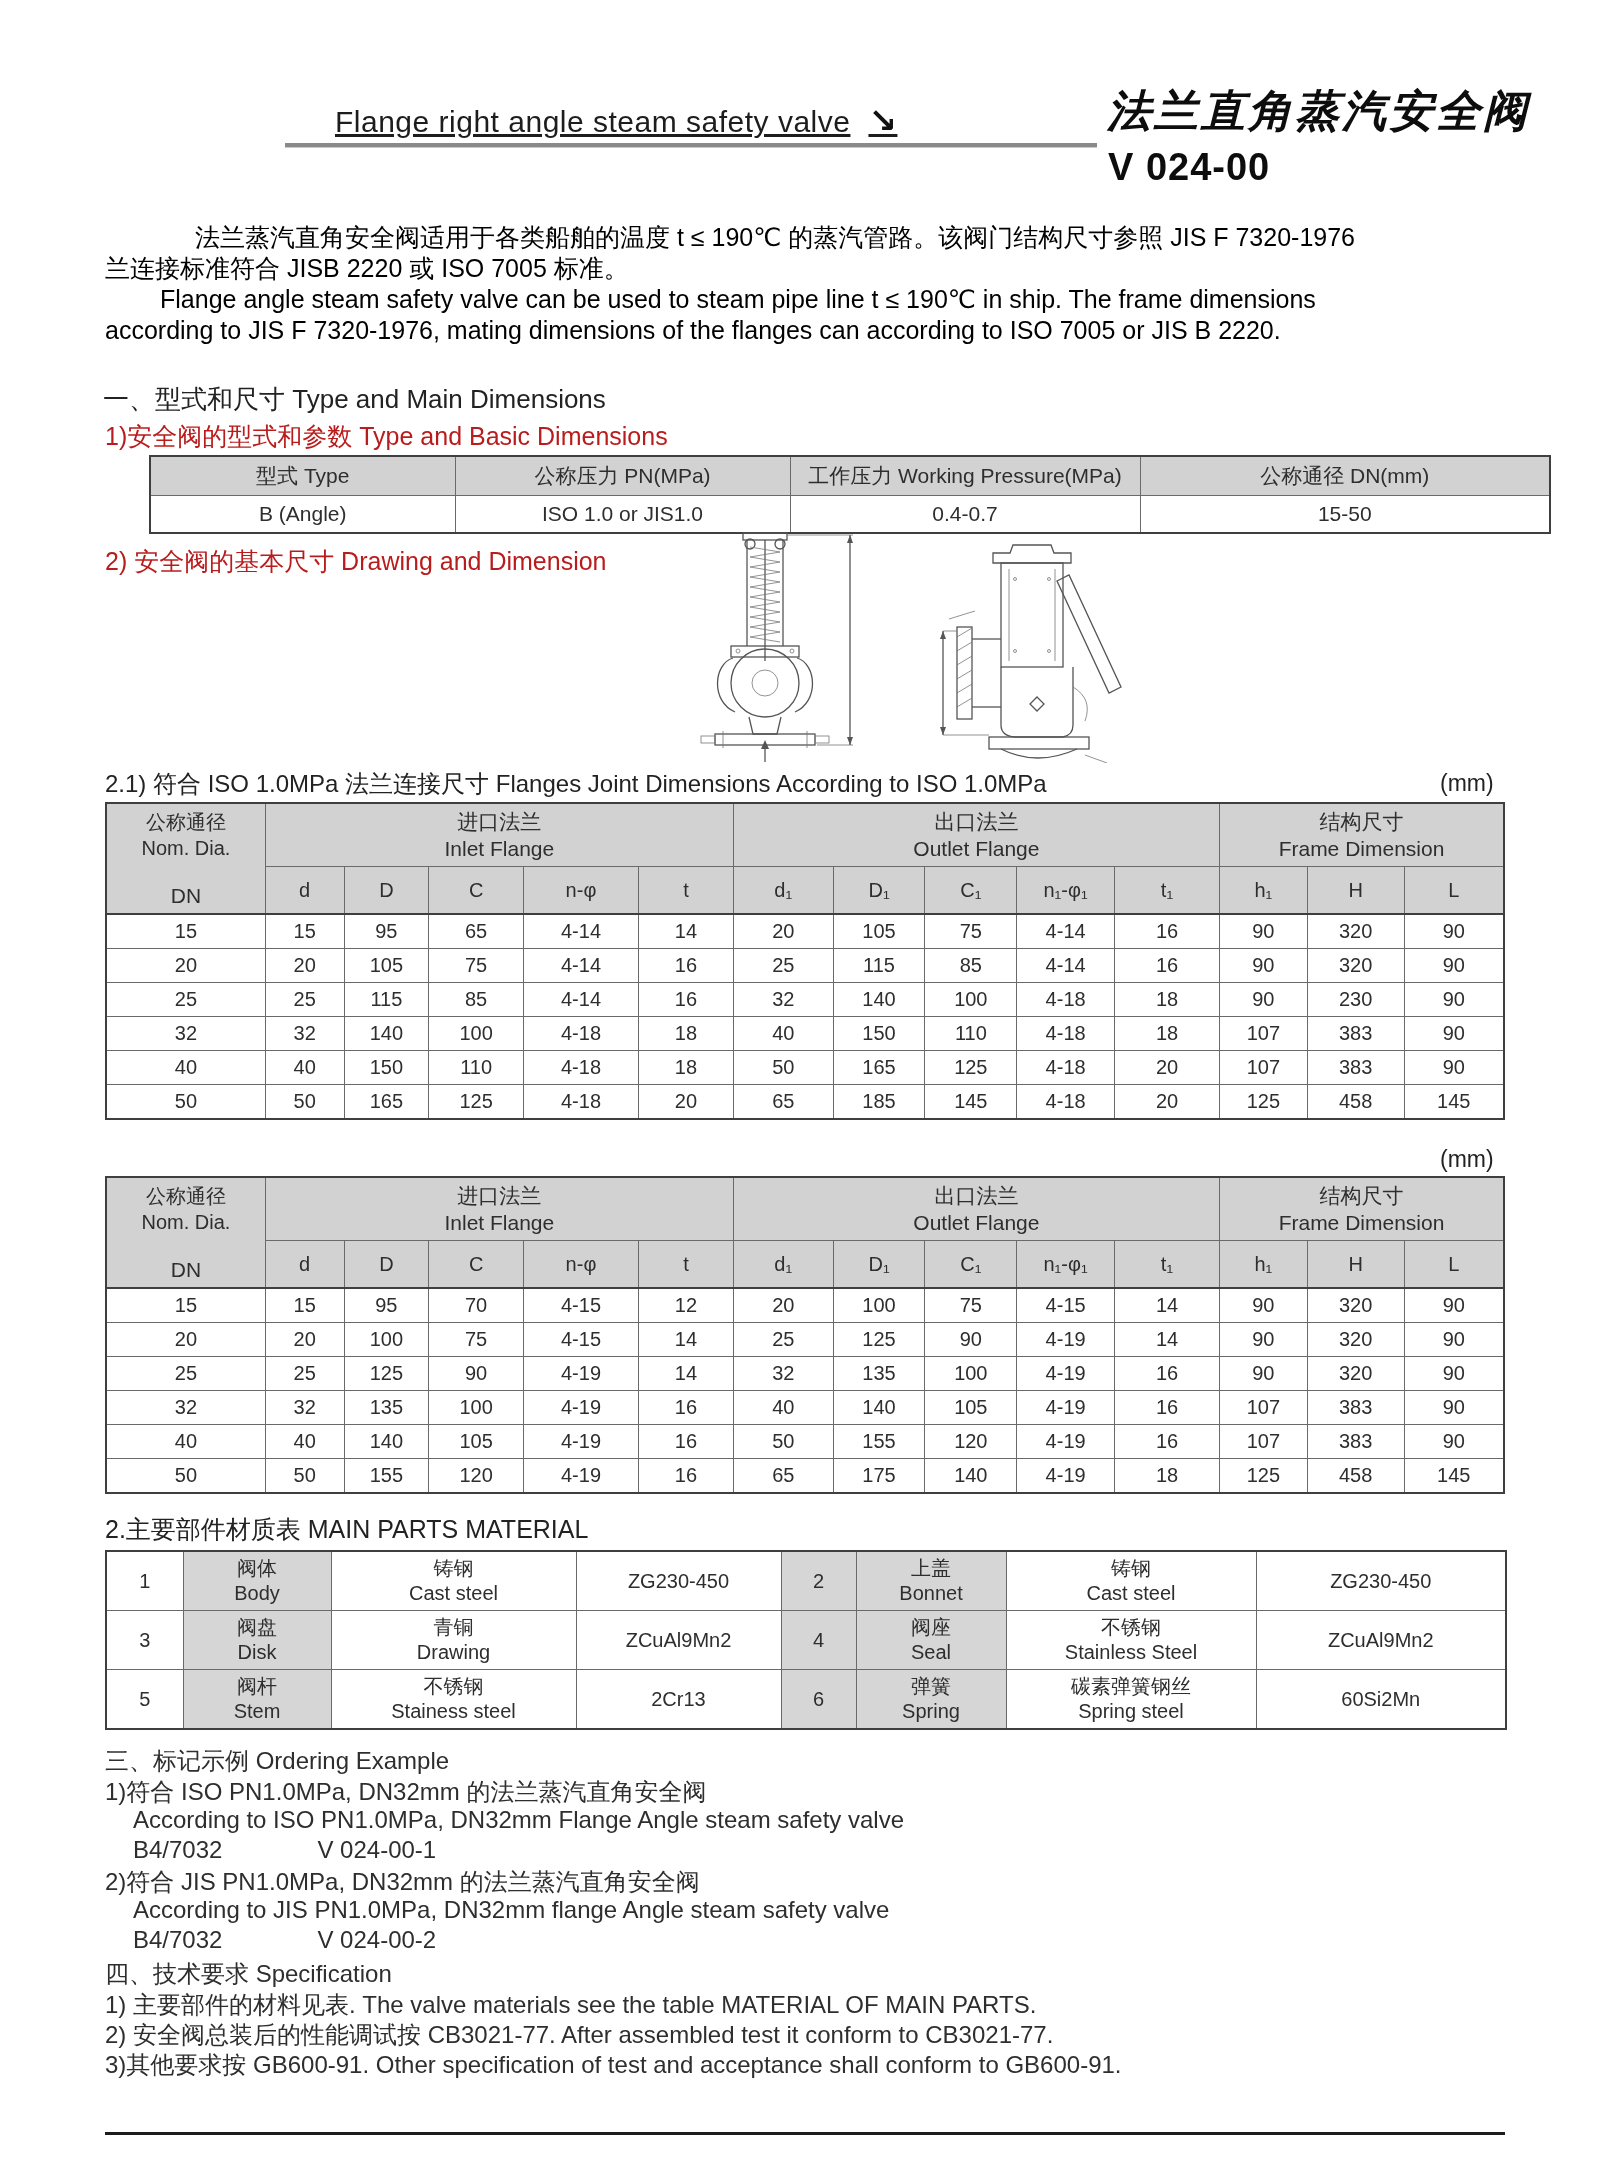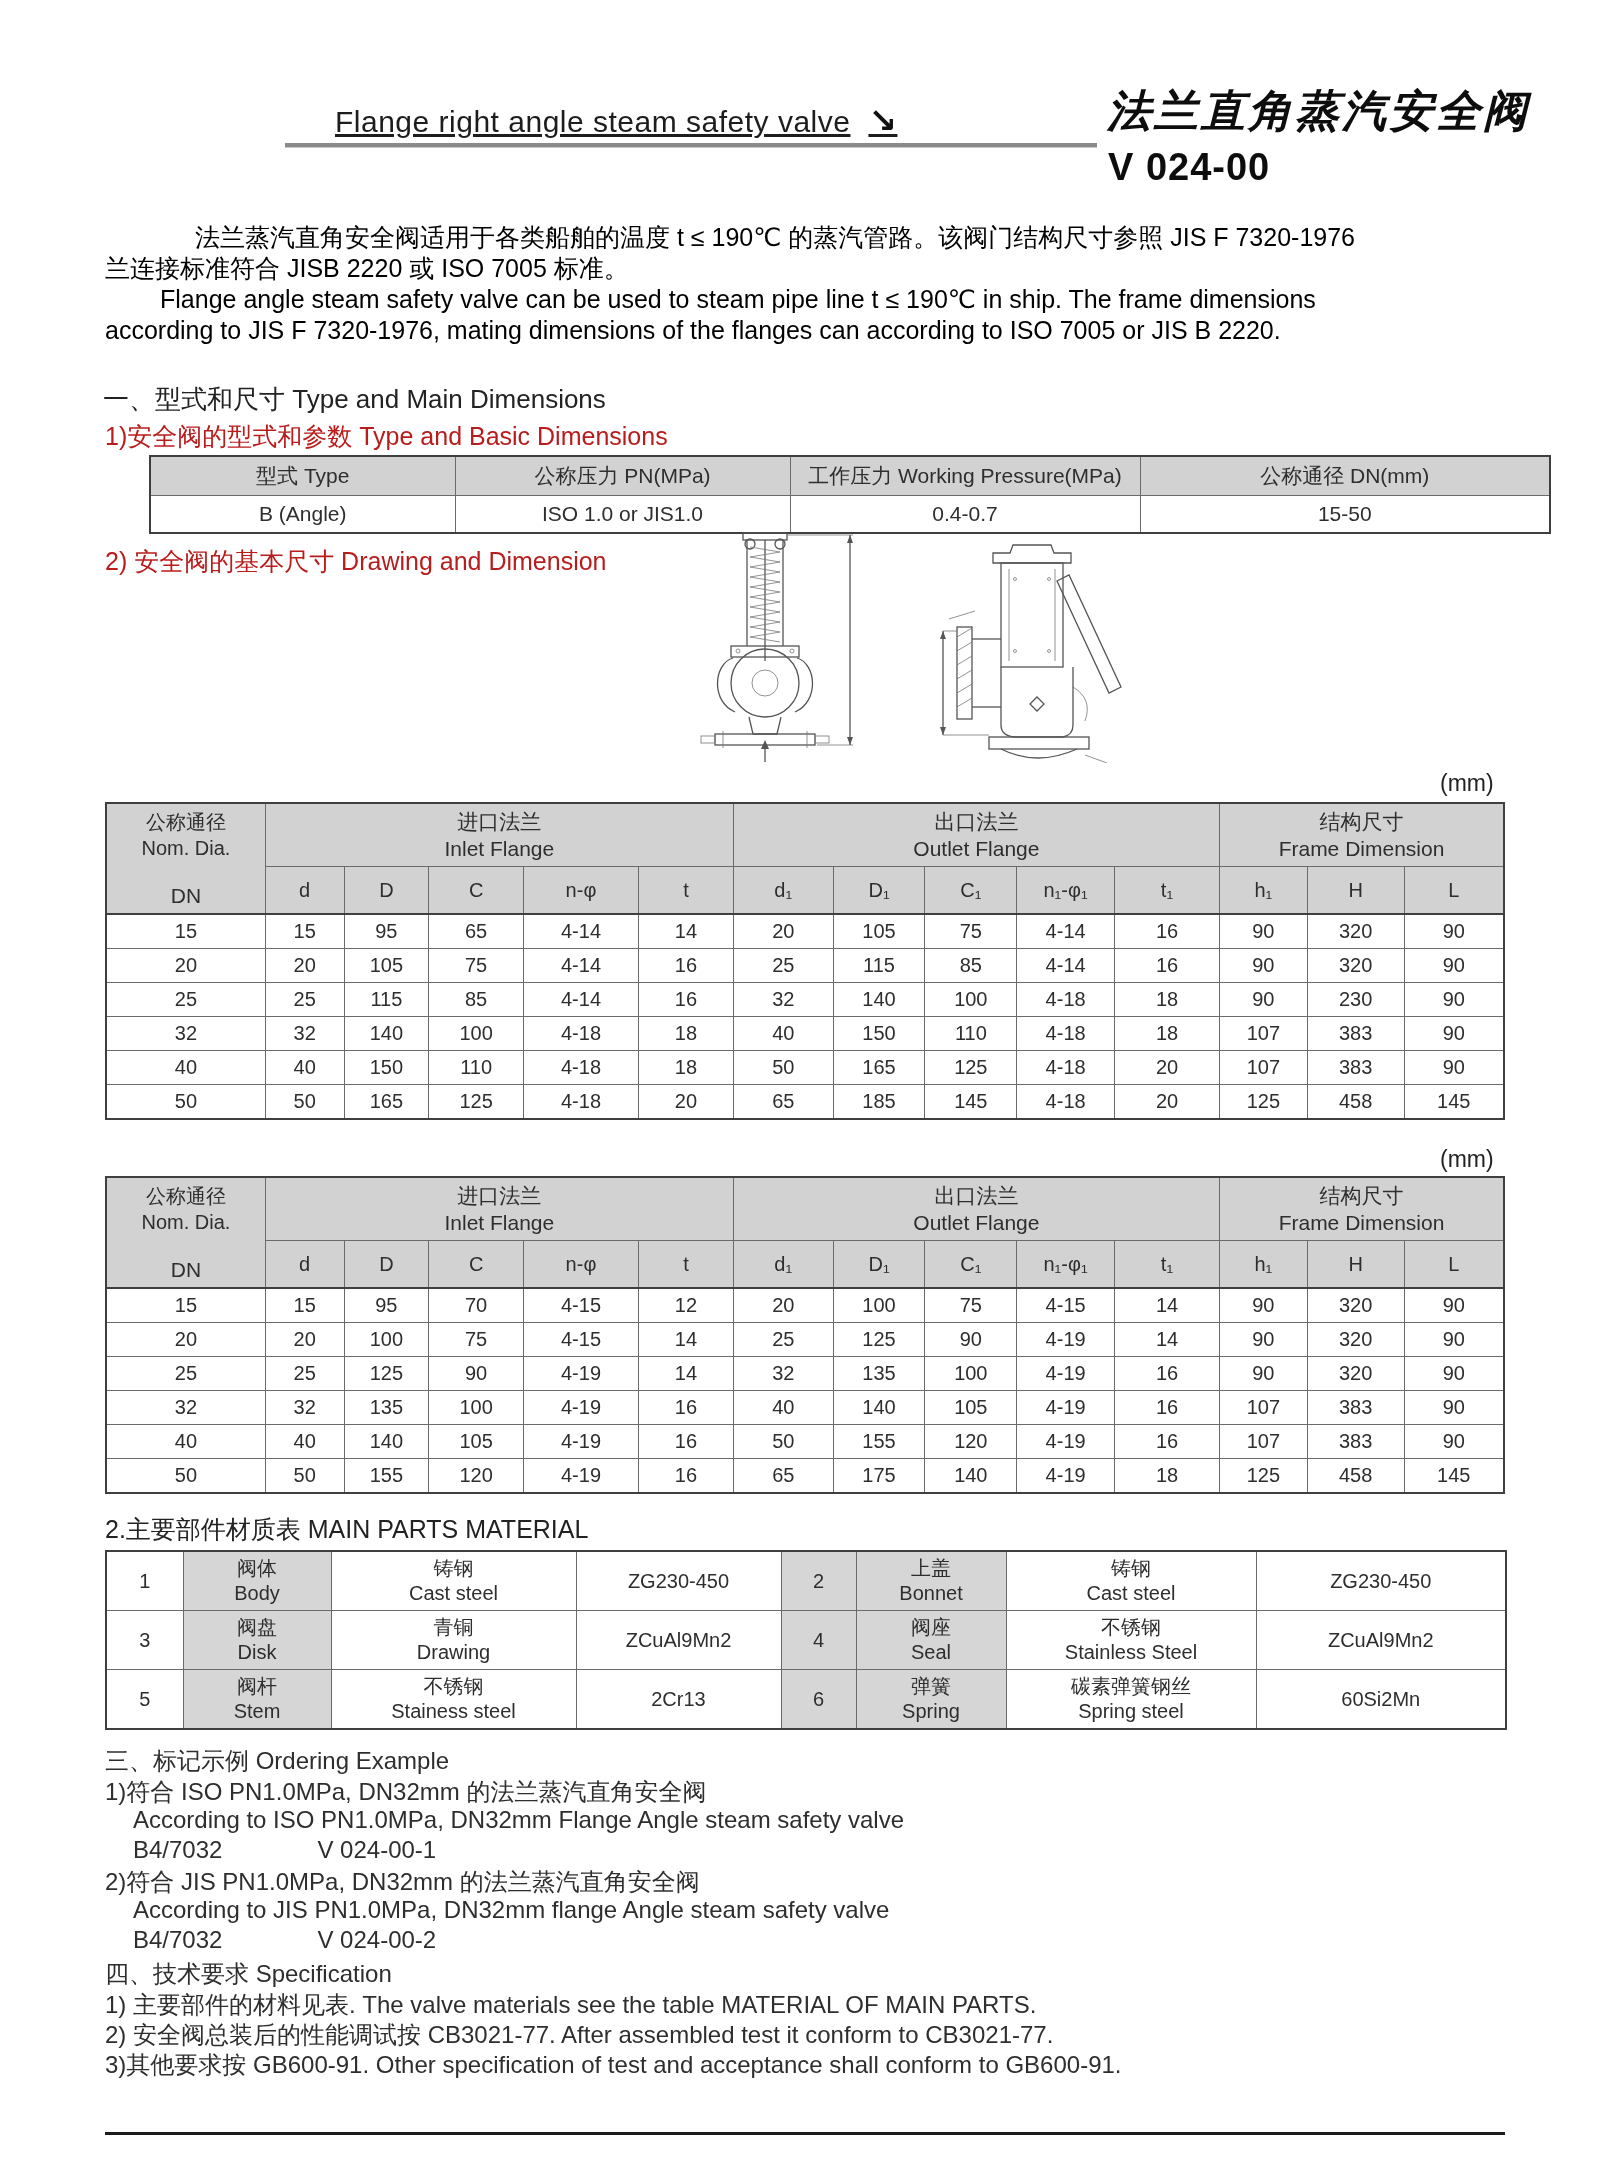--- a/index.html
+++ b/index.html
@@ -163,20 +163,21 @@
       <line class="ln" x1="8" y1="92" x2="8" y2="196"></line>
       <polygon class="fillc" points="5,100 11,100 8,92"></polygon>
       <polygon class="fillc" points="5,188 11,188 8,196"></polygon>
       <line class="thin" x1="8" y1="92" x2="22" y2="92"></line>
         <line class="thin" x1="8" y1="196" x2="54" y2="196"></line>
       <line class="thin" x1="14" y1="80" x2="40" y2="72"></line>
       <line class="thin" x1="150" y1="216" x2="172" y2="224"></line>
     </g>
   </svg>
 
+  <div class="abs heading" style="left:105px;top:768px;font-size:24px;">2.1) 符合 ISO 1.0MPa 法兰连接尺寸  Flanges Joint Dimensions According to ISO 1.0MPa</div>
   <div class="abs unit-label" style="left:1440px;top:770px;">(mm)</div>
 
   <table class="ftable abs" style="left:105px;top:802px;">
     <colgroup>
       <col style="width:158px">
         <col style="width:78px">
         <col style="width:84px">
         <col style="width:94px">
       <col style="width:114px">
         <col style="width:94px">

